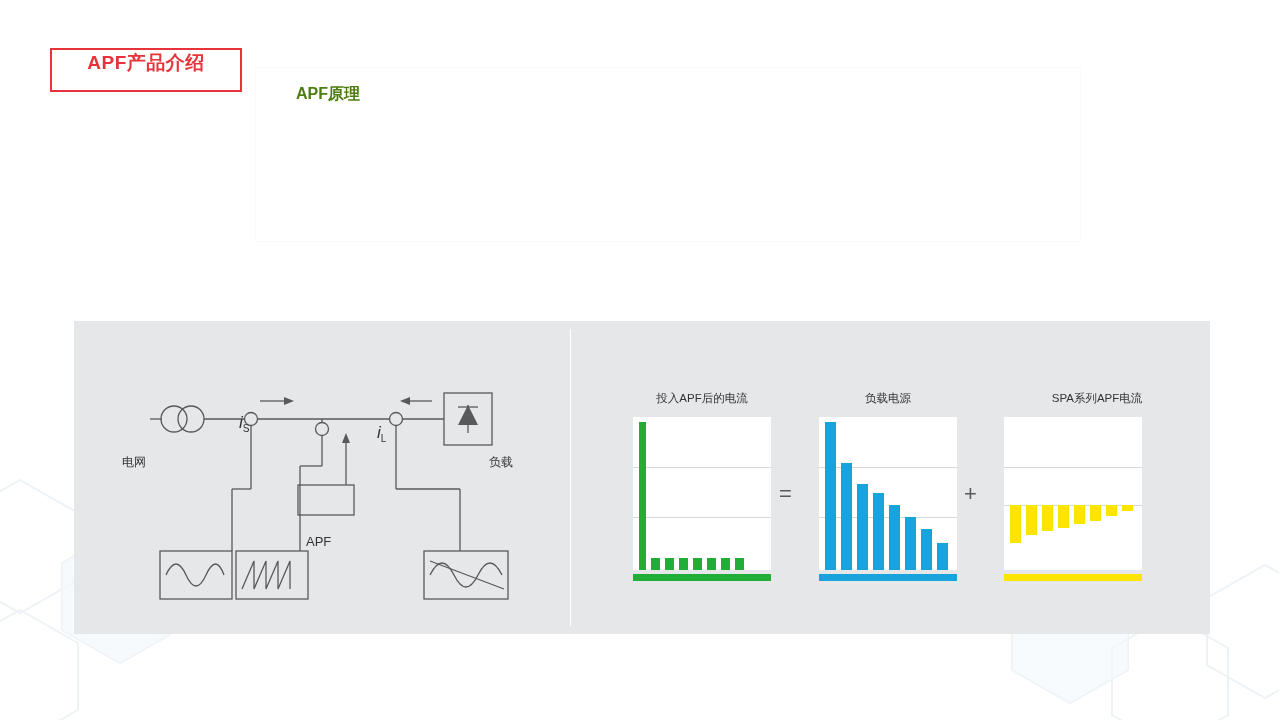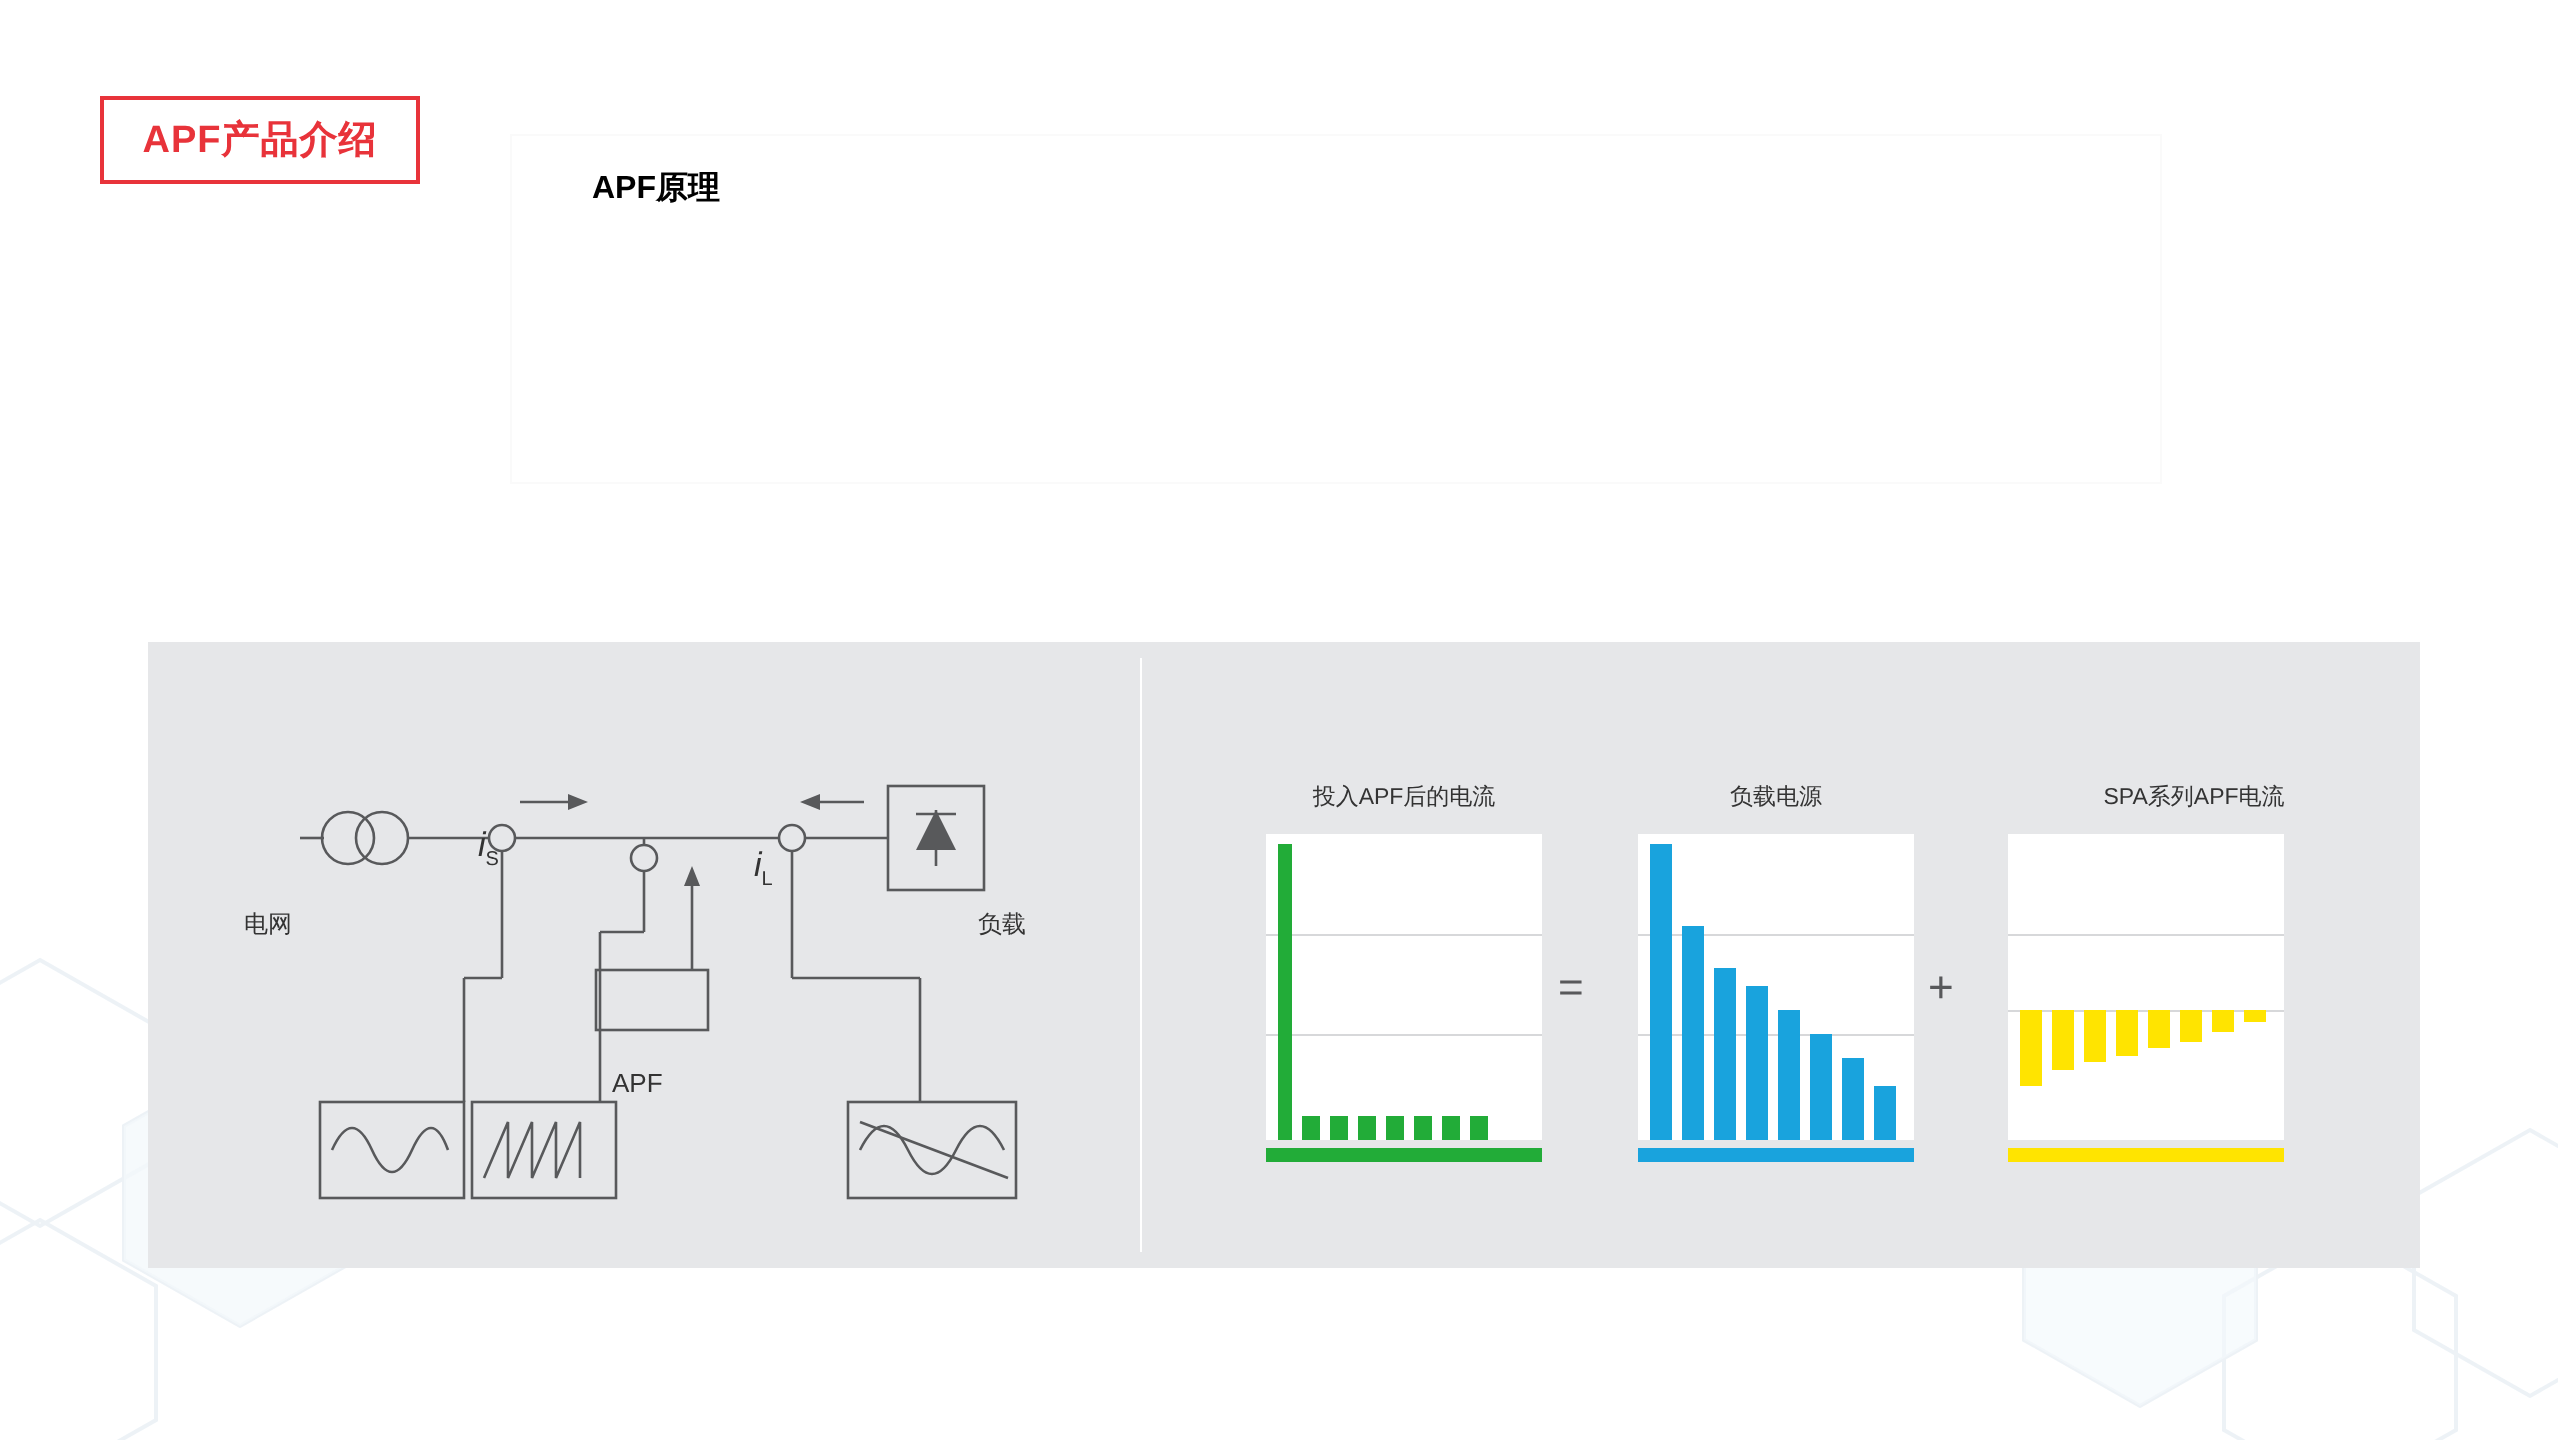--- a/index.html
+++ b/index.html
@@ -20,26 +20,25 @@
     pointer-events: none;
     opacity: 0.55;
   }
   .bg-deco svg { display: block; }
 
   
   .title-box {
     position: absolute;
     left: 50px;
     top: 48px;
-    width: 160px;
+    width: 192px;
     height: 44px;
     background: #ffffff;
     border: 2px solid #e8333a;
     display: flex;
-    align-items: center;
     justify-content: center;
     box-sizing: border-box;
   }
   .title-box span {
     color: #e8333a;
     font-size: 19px;
     font-weight: bold;
     letter-spacing: 0.5px;
   }
 
@@ -52,21 +51,21 @@
     height: 173px;
     background: #ffffff;
     box-shadow: 0 0 0 1px rgba(0,0,0,0.02);
   }
   .text-panel-heading {
     position: absolute;
     left: 40px;
     top: 16px;
     font-size: 16px;
     font-weight: bold;
-    color: #000000;
+    color: #4d7c0f;
   }
   .text-panel-body {
     position: absolute;
     left: 20px;
     top: 50px;
     width: 790px;
     font-size: 13.5px;
     color: #333333;
     line-height: 35px;
     text-align: justify;

